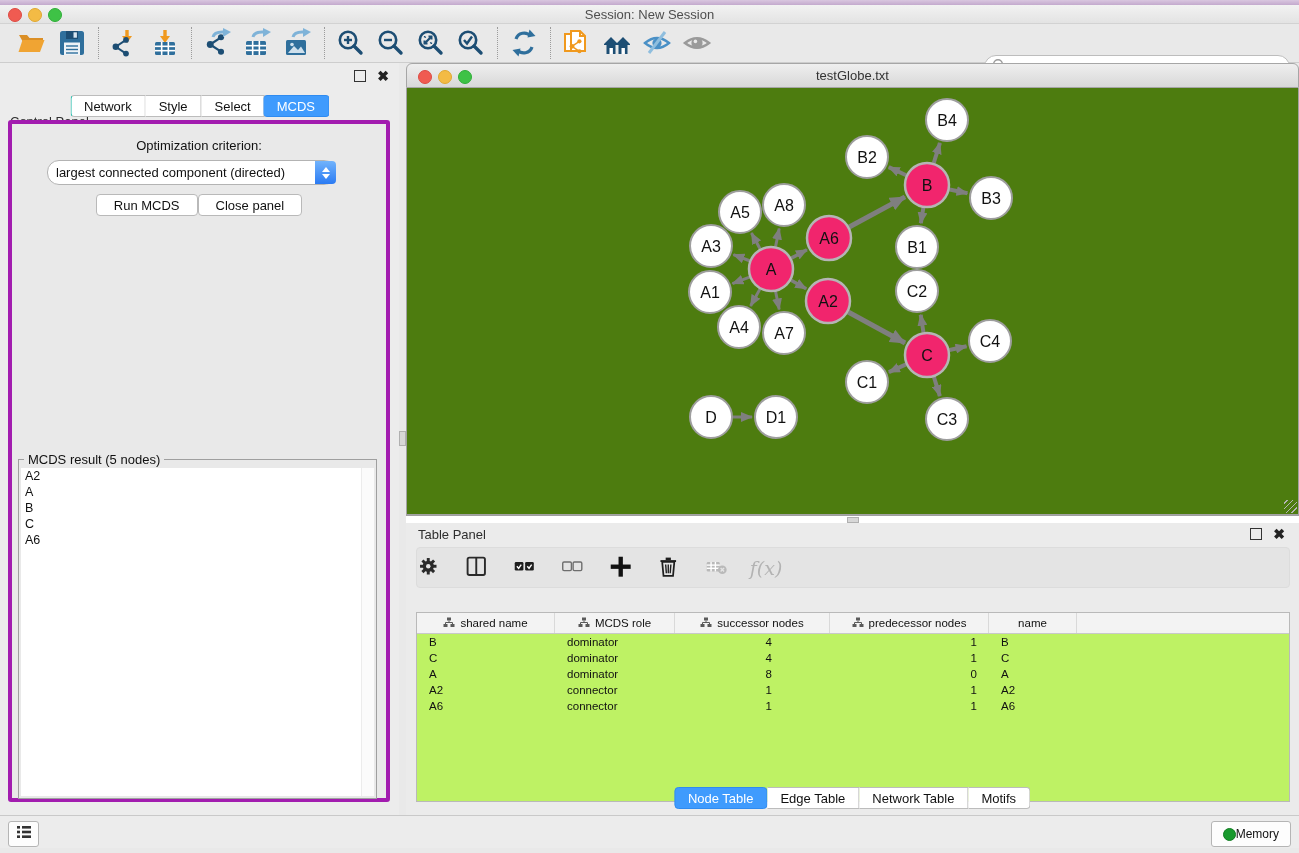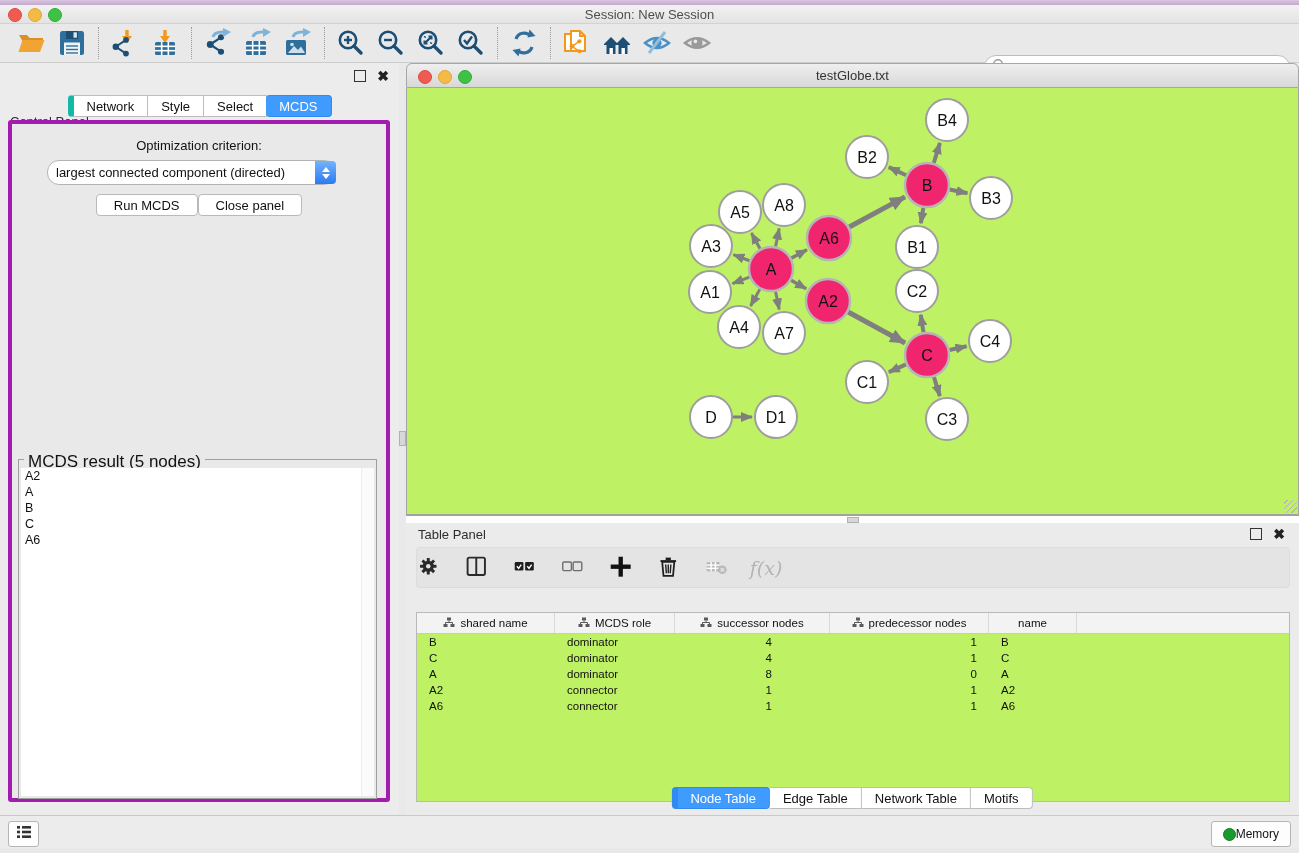--- a/index.html
+++ b/index.html
@@ -28,60 +28,60 @@
   
   .control-panel{position:absolute;left:0;top:63px;width:399px;height:752px;background:#ececec;}
   .cp-header{position:absolute;left:0;top:0;width:100%;height:28px;}
   .cp-header .ttl{position:absolute;left:10px;top:7px;font-size:13px;color:#2e2e2e;margin-top:44px;}
   .panel-icons{position:absolute;right:10px;top:7px;display:flex;gap:11px;align-items:center;}
   .float-box{width:10px;height:10px;border:1.5px solid #333;}
   .close-x{font-size:14px;font-weight:bold;color:#222;line-height:10px;}
   .seg{position:absolute;left:50%;transform:translateX(-50%);top:32px;display:flex;}
   .seg .tab{height:20px;padding:0 13px;background:#fff;border:1px solid #bcbcbc;border-left:none;
      font-size:13px;display:flex;align-items:center;white-space:nowrap;color:#111;}
-  .seg .tab:first-child{border-left:6px solid #14b8a6;border-radius:4px 0 0 4px;}
+  .seg .tab:first-child{border-left:1px solid #14b8a6;border-radius:4px 0 0 4px;}
   .seg .tab:last-child{border-radius:0 4px 4px 0;}
   .seg .tab.active{background:#3f9bfd;border-color:#2f8bf0;color:#fff;border-radius:4px;margin-left:-1px;}
   .cp-body{position:absolute;left:8px;right:9px;top:57px;bottom:13px;background:#e9e9e9;
      border:4px solid #a21caf;border-radius:3px;}
   .opt-label{position:absolute;left:0;right:0;top:14px;text-align:center;font-size:13px;color:#111;}
   .combo{position:absolute;left:35px;right:50px;top:36px;height:23px;background:#fff;
      border:1px solid #b3b3b3;border-radius:12px;display:flex;align-items:center;}
   .combo .val{flex:1;font-size:13px;padding-left:8px;color:#111;white-space:nowrap;overflow:hidden;}
   .combo .stepper{width:21px;height:23px;margin:-1px -1px -1px 0;border-radius:0 4px 4px 0;
      background:linear-gradient(#71b3fc,#2b7bf3);display:flex;flex-direction:column;
      align-items:center;justify-content:center;gap:2px;}
   .chev{width:0;height:0;border-left:4px solid transparent;border-right:4px solid transparent;}
   .chev.up{border-bottom:5px solid #fff;}
   .chev.down{border-top:5px solid #fff;}
   .cp-buttons{position:absolute;left:0;right:0;top:70px;display:flex;justify-content:center;gap:0;}
   .btn{height:22px;padding:0 17px;background:#fff;border:1px solid #b9b9b9;border-radius:4px;
      font-size:13px;color:#111;display:flex;align-items:center;}
   .fieldset{position:absolute;left:6px;right:9px;top:335px;height:338px;border:1px solid #9f9f9f;}
   .fieldset .legend{position:absolute;left:5px;top:-8px;background:#e9e9e9;padding:0 4px;
-     font-size:17px;color:#111;}
+     font-size:13px;color:#111;}
   .listbox{position:absolute;left:2px;right:2px;top:8px;bottom:2px;background:#fff;overflow:hidden;}
   .listbox .item{font-size:12.5px;line-height:16px;padding-left:4px;color:#111;}
   .listbox .sb{position:absolute;right:0;top:0;bottom:0;width:12px;background:#fbfbfb;
      border-left:1px solid #ececec;}
   
   .vdivider{position:absolute;left:399px;top:63px;width:7px;height:752px;background:#e9e9e9;}
   .vdivider .handle{position:absolute;left:0;top:368px;width:7px;height:15px;background:#d7d7d7;
      border:1px solid #b0b0b0;box-sizing:border-box;}
   .hdivider{position:absolute;left:406px;top:515px;width:893px;height:8px;background:#fff;
      border-top:1px solid #9f9f9f;box-sizing:border-box;}
   .hdivider .handle{position:absolute;left:441px;top:1px;width:12px;height:6px;background:#d7d7d7;
      border:1px solid #b0b0b0;box-sizing:border-box;}
   
   .net-window{position:absolute;left:406px;top:63px;width:893px;height:452px;}
   .nw-titlebar{position:absolute;left:0;top:0;width:100%;height:25px;box-sizing:border-box;
      background:linear-gradient(#efefef,#d8d8d8);border:1px solid #a6a6a6;border-radius:6px 6px 0 0;}
   .nw-titlebar .lights{left:11px;top:6px;}
   .nw-titlebar .title{position:absolute;left:0;right:0;top:4px;text-align:center;font-size:13px;color:#333;}
-  .nw-canvas{position:absolute;left:0;top:25px;right:0;bottom:0;background:#bef264;box-sizing:border-box;
+  .nw-canvas{position:absolute;left:0;top:25px;right:0;bottom:0;background:#4d7c0f;box-sizing:border-box;
      border:1px solid #a3a3a3;border-top:none;}
   .nw-grip{position:absolute;right:1px;bottom:1px;width:13px;height:13px;
      background:repeating-linear-gradient(135deg,transparent 0 2px,#b5b5b5 2px 3px,transparent 3px 4px);}
   
   .table-panel{position:absolute;left:406px;top:523px;width:893px;height:292px;background:#ebebeb;}
   .tp-header .ttl{position:absolute;left:12px;top:4px;font-size:13px;color:#2e2e2e;}
   .tp-toolbar{position:absolute;left:10px;right:9px;top:24px;height:41px;background:#e4e4e4;
      border:1px solid #dcdcdc;border-radius:4px;display:flex;align-items:center;gap:22px;
      padding-left:0;box-sizing:border-box;}
   .tp-toolbar .tbtn{width:26px;height:26px;}

